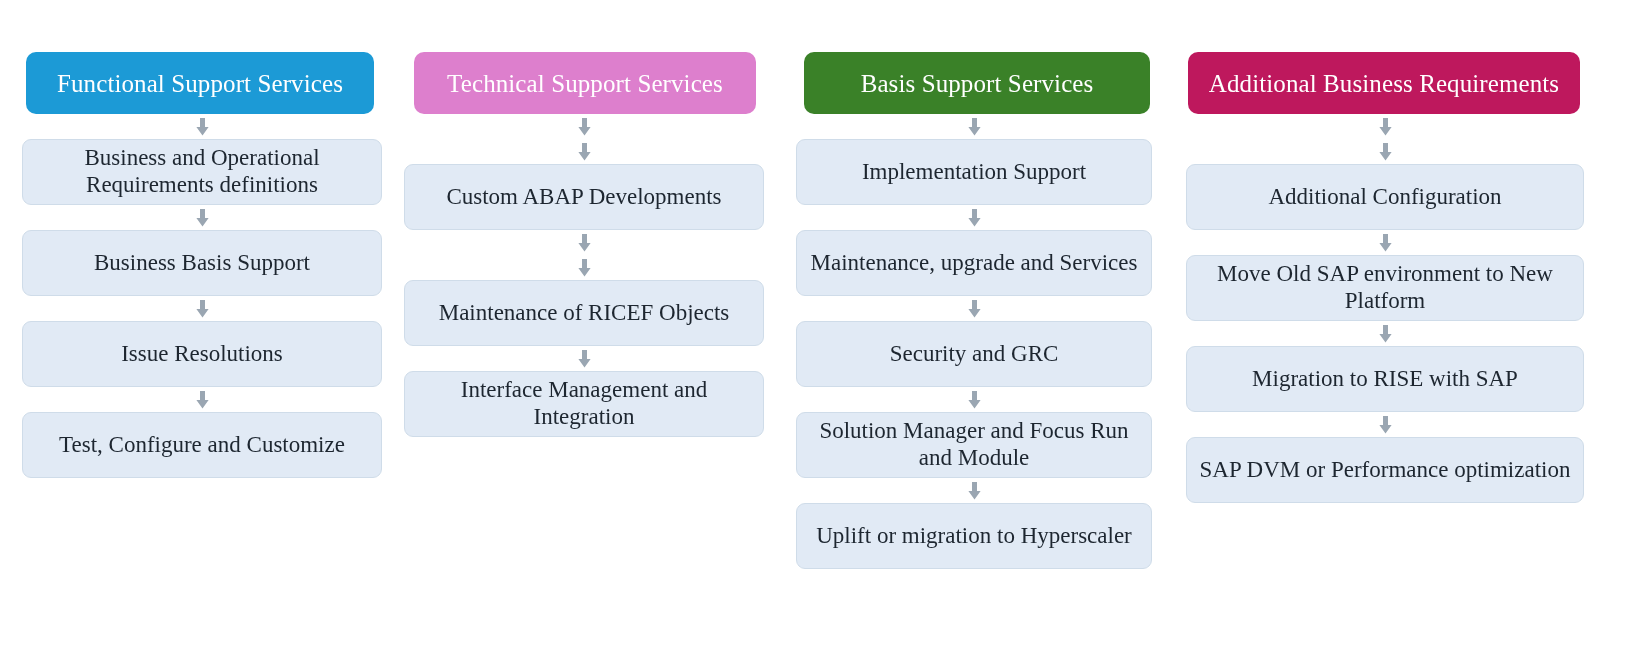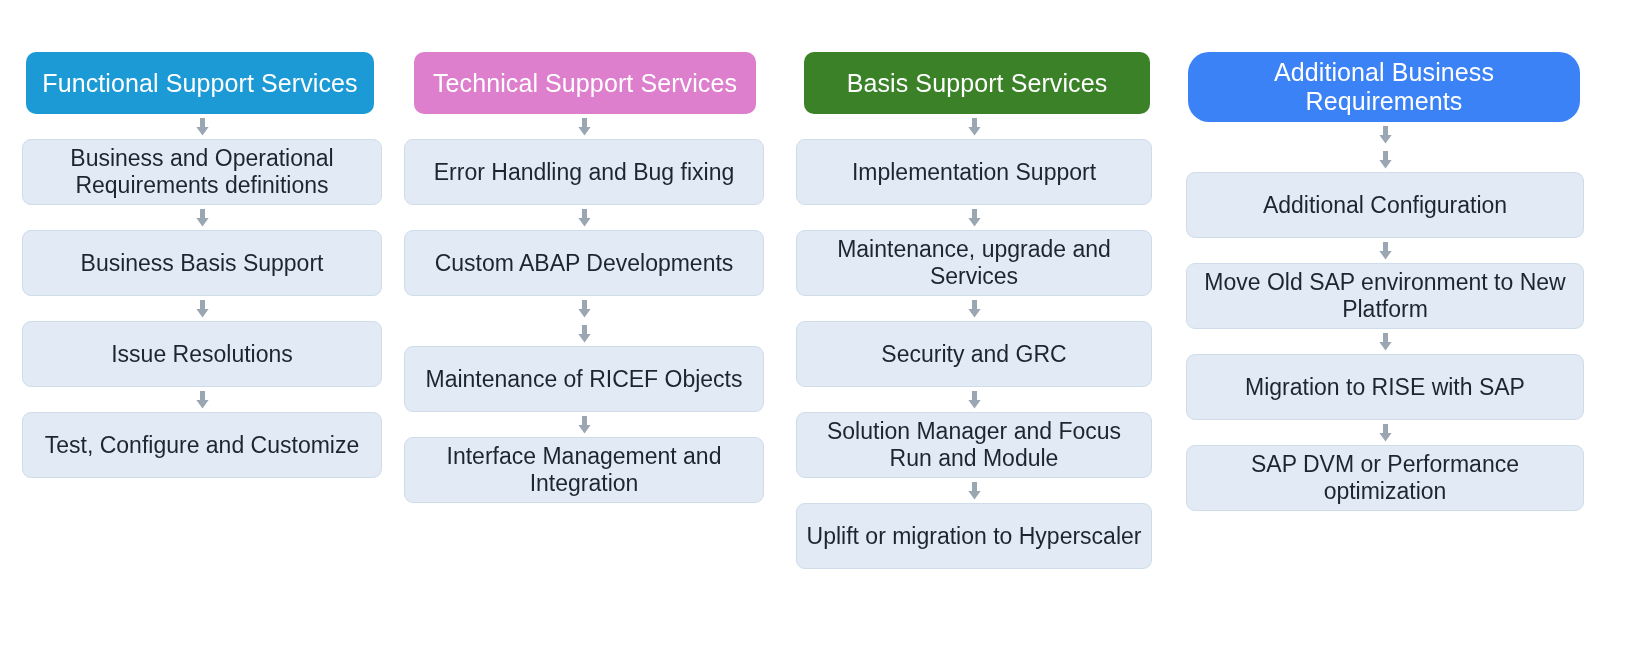--- a/index.html
+++ b/index.html
@@ -24,20 +24,21 @@
     align-items: flex-start;
     padding-top: 52px;
     box-sizing: border-box;
   }
 
   .column {
     display: flex;
     flex-direction: column;
     align-items: stretch;
     box-sizing: border-box;
+    font-family: Liberation Serif, serif;
   }
 
   
   .column.col-0 { width: 392px; padding-left: 22px; padding-right: 10px; }
   .column.col-1 { width: 390px; padding-left: 12px; padding-right: 18px; }
   .column.col-2 { width: 390px; padding-left: 14px; padding-right: 20px; }
   .column.col-3 { width: 440px; padding-left: 14px; padding-right: 28px; }
 
   .header-box {
     border-radius: 10px;
@@ -118,21 +119,20 @@
       <div class="node-box">Test, Configure and Customize</div>
       <div class="spacer"></div>
     </div>
     <div class="column col-1">
       <div class="header-box" style="background: rgb(221, 127, 205);">Technical Support Services</div>
       <div class="connector">
         <svg width="13" height="18" viewBox="0 0 13 18">
           <path d="M4 0 H9 V9 H12.6 L6.5 17.4 L0.4 9 H4 Z" fill="#9aa6b2"></path>
         </svg>
       </div>
-      <div class="node-box">Error Handling and Bug fixing</div>
       <div class="connector">
         <svg width="13" height="18" viewBox="0 0 13 18">
           <path d="M4 0 H9 V9 H12.6 L6.5 17.4 L0.4 9 H4 Z" fill="#9aa6b2"></path>
         </svg>
       </div>
       <div class="node-box">Custom ABAP Developments</div>
       <div class="connector">
         <svg width="13" height="18" viewBox="0 0 13 18">
           <path d="M4 0 H9 V9 H12.6 L6.5 17.4 L0.4 9 H4 Z" fill="#9aa6b2"></path>
         </svg>
@@ -179,21 +179,21 @@
       <div class="node-box">Solution Manager and Focus Run and Module</div>
       <div class="connector">
         <svg width="13" height="18" viewBox="0 0 13 18">
           <path d="M4 0 H9 V9 H12.6 L6.5 17.4 L0.4 9 H4 Z" fill="#9aa6b2"></path>
         </svg>
       </div>
       <div class="node-box">Uplift or migration to Hyperscaler</div>
       <div class="spacer"></div>
     </div>
     <div class="column col-3">
-      <div class="header-box" style="background: #3b82f6; border-radius: 21px;">Additional Business Requirements</div>
+      <div class="header-box" style="background: #be185d;">Additional Business Requirements</div>
       <div class="connector">
         <svg width="13" height="18" viewBox="0 0 13 18">
           <path d="M4 0 H9 V9 H12.6 L6.5 17.4 L0.4 9 H4 Z" fill="#9aa6b2"></path>
         </svg>
       </div>
       <div class="connector">
         <svg width="13" height="18" viewBox="0 0 13 18">
           <path d="M4 0 H9 V9 H12.6 L6.5 17.4 L0.4 9 H4 Z" fill="#9aa6b2"></path>
         </svg>
       </div>

